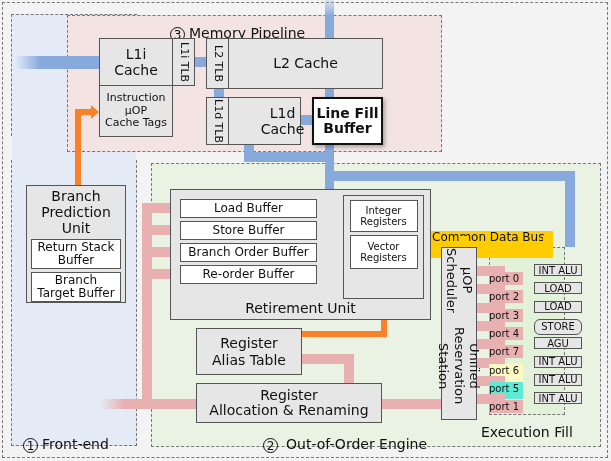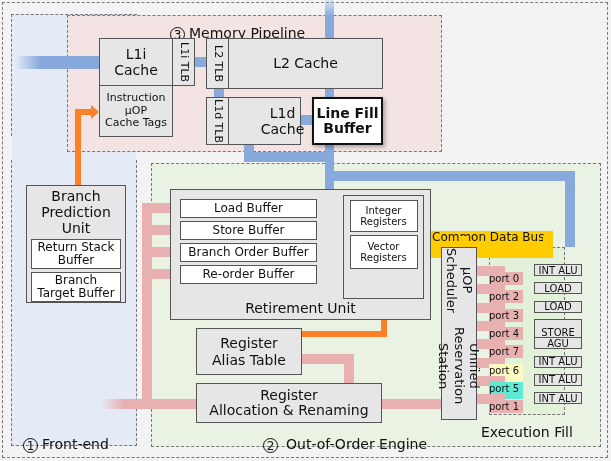--- a/index.html
+++ b/index.html
@@ -128,21 +128,21 @@
     <div class="abs port lbl" style="left: 12px; top: -2px; width: 34px; height: 13px; line-height: 13px; background: rgb(232, 176, 176); font-size: 10px;">port 0</div>
     <div class="abs eu" style="left: 49px; top: -2px; width: 48px; height: 12px;">INT ALU</div>
     <div class="abs pink" style="left: 0px; top: 18.3px; width: 28px; height: 10px;"></div>
     <div class="abs port lbl" style="left: 12px; top: 16.3px; width: 34px; height: 13px; line-height: 13px; background: rgb(232, 176, 176); font-size: 10px;">port 2</div>
     <div class="abs eu" style="left: 49px; top: 16.3px; width: 48px; height: 12px;">LOAD</div>
     <div class="abs pink" style="left: 0px; top: 36.6px; width: 28px; height: 10px;"></div>
     <div class="abs port lbl" style="left: 12px; top: 34.6px; width: 34px; height: 13px; line-height: 13px; background: rgb(232, 176, 176); font-size: 10px;">port 3</div>
     <div class="abs eu" style="left: 49px; top: 34.6px; width: 48px; height: 12px;">LOAD</div>
     <div class="abs pink" style="left: 0px; top: 54.9px; width: 28px; height: 10px;"></div>
     <div class="abs port lbl" style="left: 12px; top: 52.9px; width: 34px; height: 13px; line-height: 13px; background: rgb(232, 176, 176); font-size: 10px;">port 4</div>
-    <div class="abs eu" style="left: 49px; top: 52.9px; width: 48px; height: 28px;">STORE</div>
+    <div class="abs eu" style="left: 49px; top: 52.9px; width: 48px; height: 16px; border-radius: 6px;">STORE</div>
     <div class="abs pink" style="left: 0px; top: 73.2px; width: 28px; height: 10px;"></div>
     <div class="abs port lbl" style="left: 12px; top: 71.2px; width: 34px; height: 13px; line-height: 13px; background: rgb(232, 176, 176); font-size: 10px;">port 7</div>
     <div class="abs eu" style="left: 49px; top: 71.2px; width: 48px; height: 12px;">AGU</div>
     <div class="abs pink" style="left: 0px; top: 91.5px; width: 28px; height: 10px;"></div>
     <div class="abs port lbl" style="left: 12px; top: 89.5px; width: 34px; height: 25px; line-height: 13px; background: #fef9c3; font-size: 10px;">port 6</div>
     <div class="abs eu" style="left: 49px; top: 89.5px; width: 48px; height: 12px;">INT ALU</div>
     <div class="abs pink" style="left: 0px; top: 109.8px; width: 28px; height: 10px;"></div>
     <div class="abs port lbl" style="left: 12px; top: 107.8px; width: 34px; height: 17px; line-height: 13px; background: #5eead4; font-size: 10px;">port 5</div>
     <div class="abs eu" style="left: 49px; top: 107.8px; width: 48px; height: 12px;">INT ALU</div>
     <div class="abs pink" style="left: 0px; top: 128.1px; width: 28px; height: 10px;"></div>

